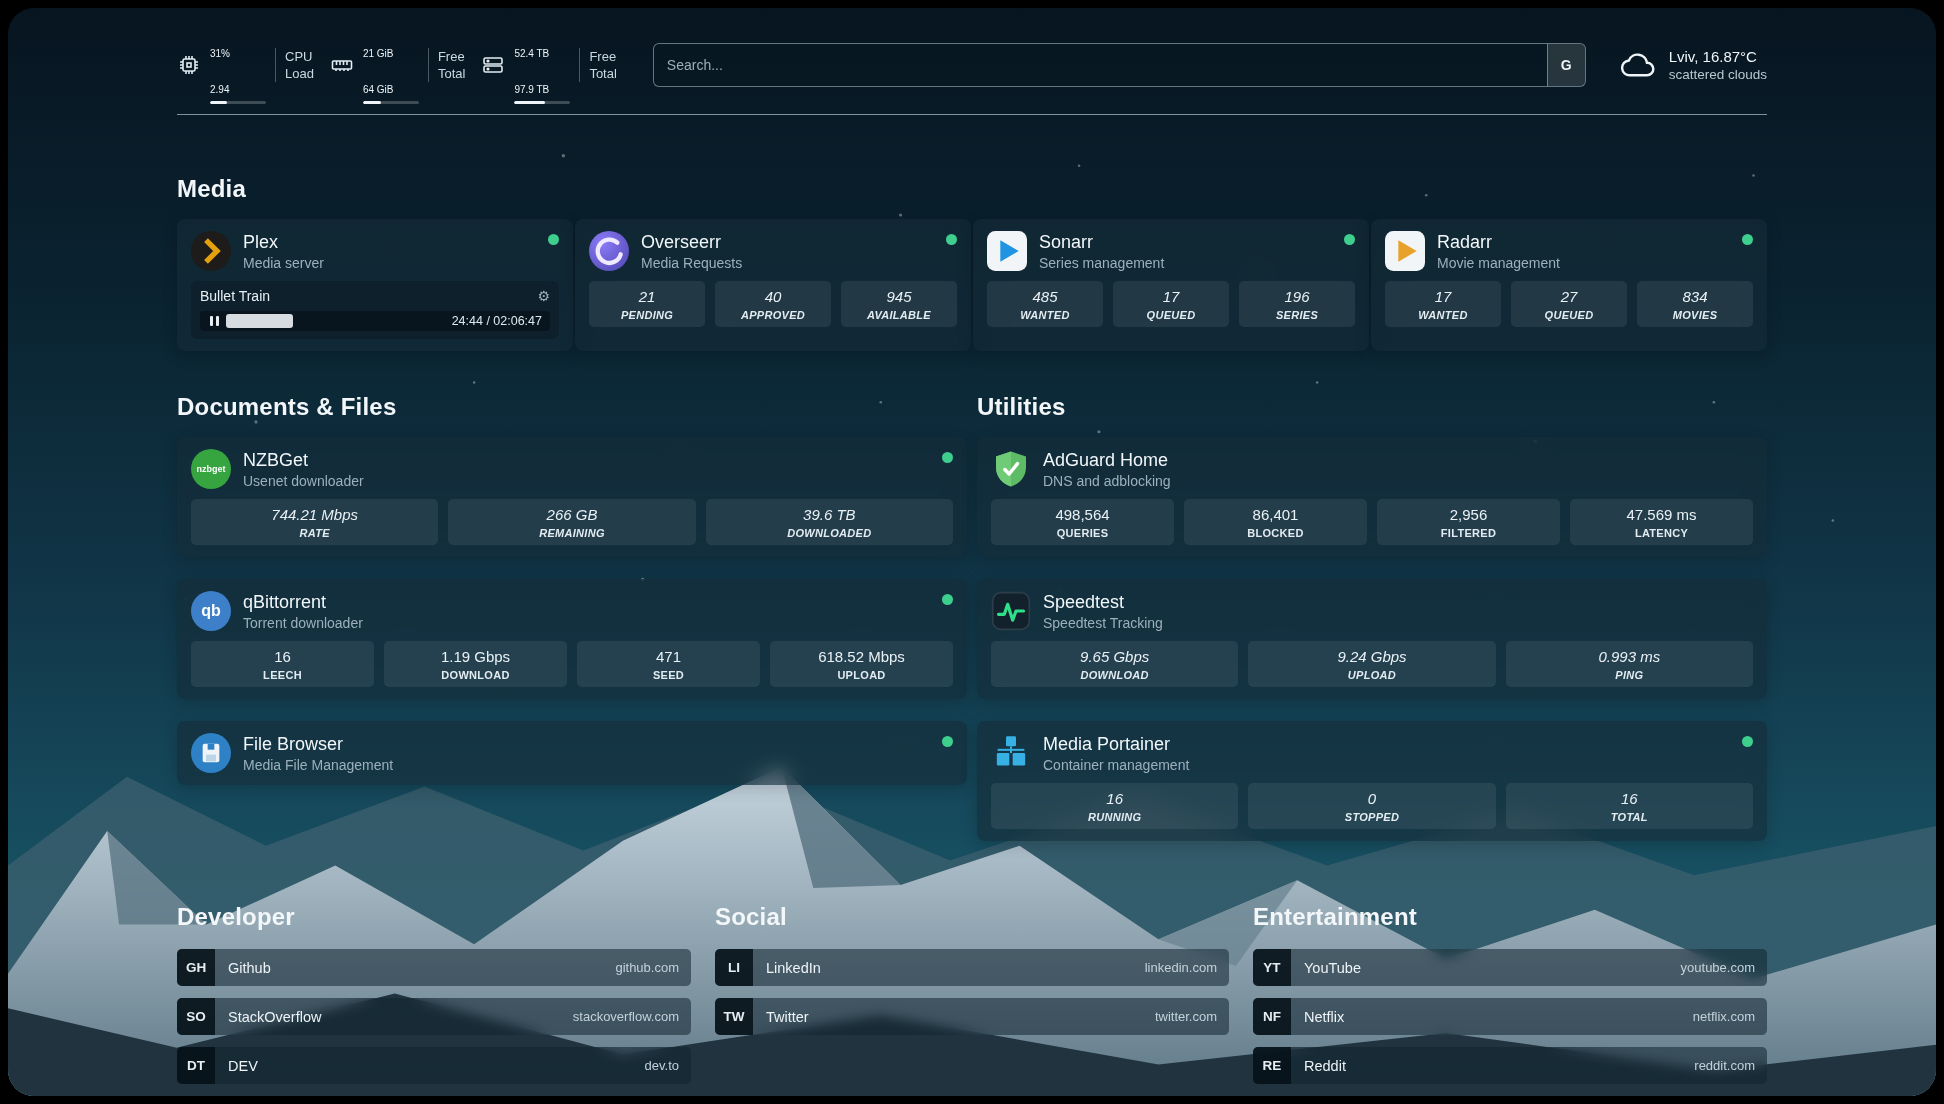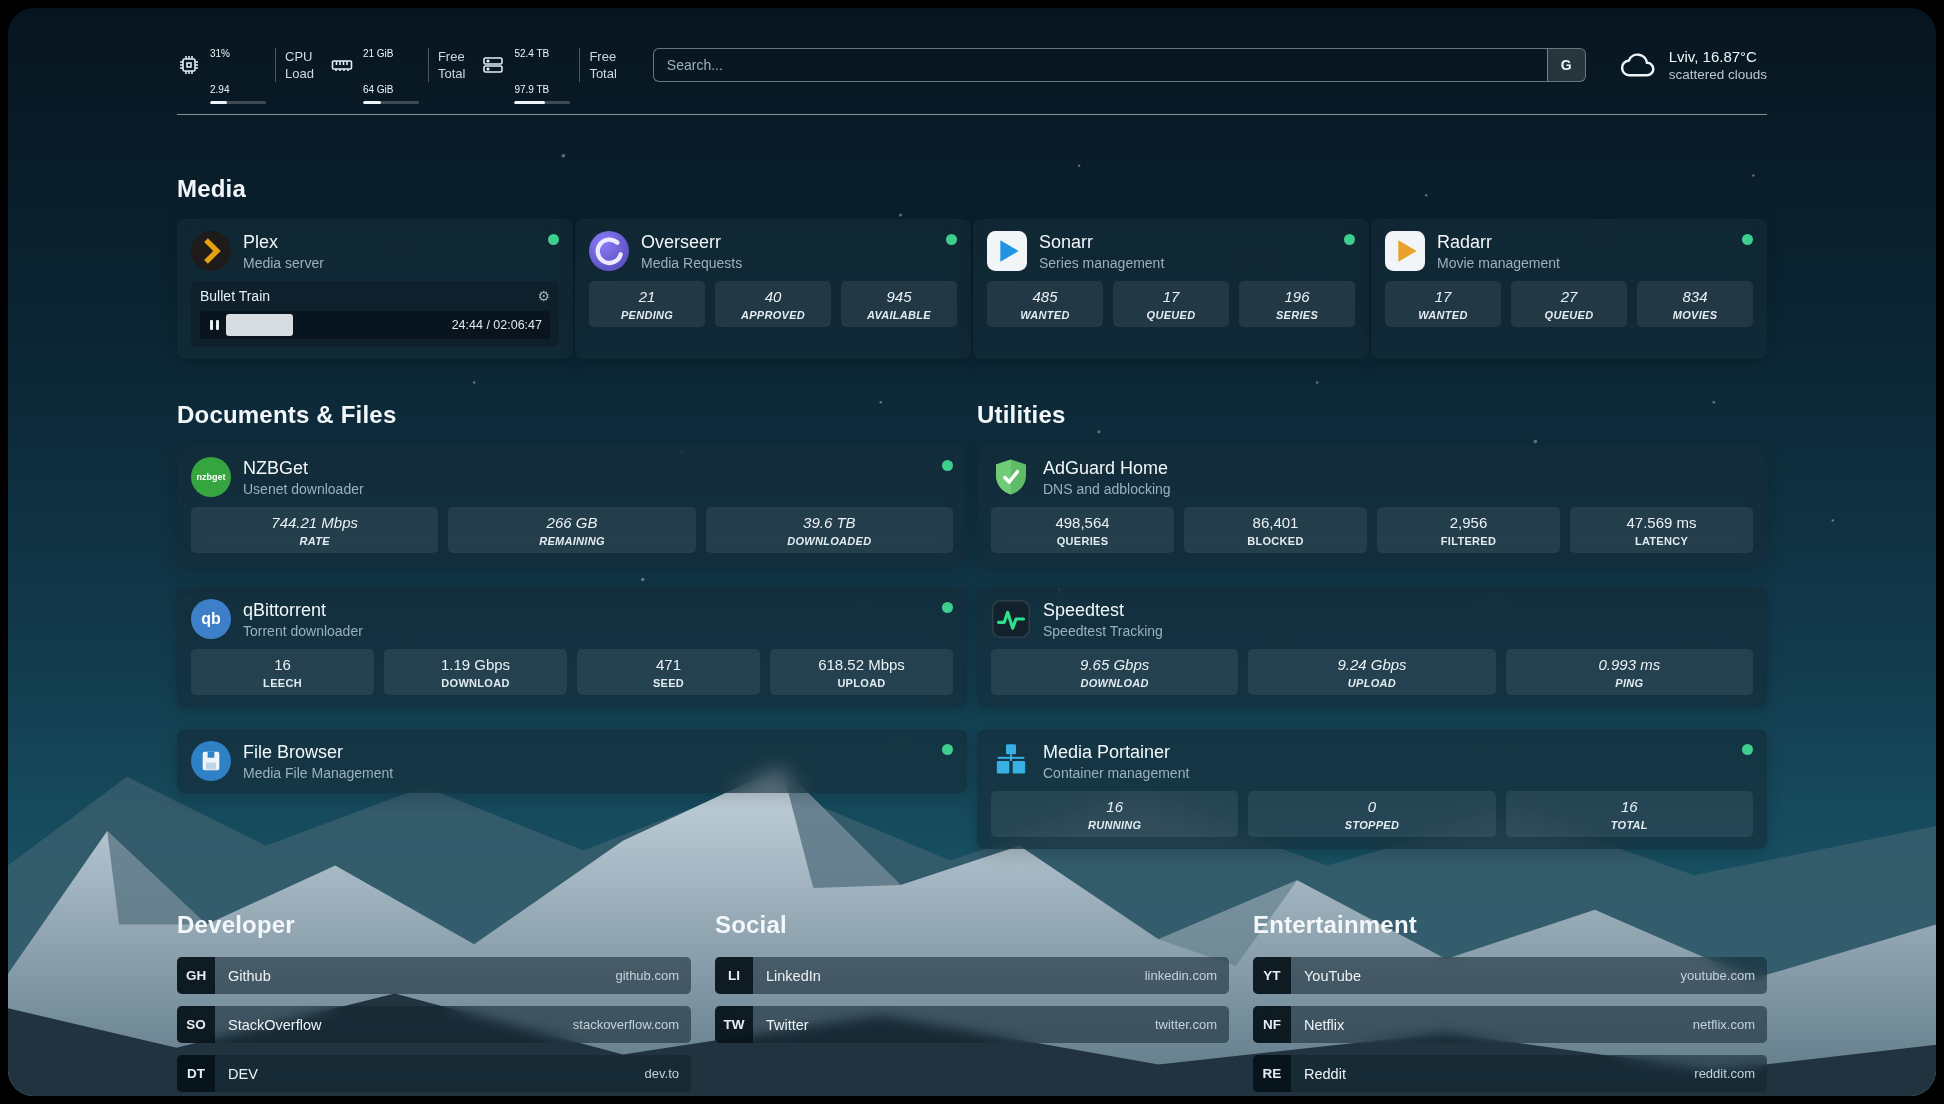--- a/index.html
+++ b/index.html
@@ -18,21 +18,21 @@
   .topbar { display: flex; align-items: center; height: 46px; }
   .hw { display: flex; align-items: center; gap: 9px; margin-right: 16px; }
   .hw-icon { width: 24px; height: 24px; display: flex; align-items: center; justify-content: center; color: #e3edf3; }
   .hw-vals { display: flex; flex-direction: column; min-width: 56px; }
   .hw-num { font-size: 10px; line-height: 17px; color: #eef4f7; margin-top: 19px; }
   .hw-bar { height: 3px; width: 100%; background: rgba(255,255,255,.22); border-radius: 2px; margin-top: 3px; overflow: hidden; }
   .hw-fill { height: 100%; background: #eef4f7; border-radius: 2px; }
   .hw-labels { display: flex; flex-direction: column; border-left: 1px solid rgba(255,255,255,.28); padding-left: 9px; }
   .hw-labels div { font-size: 13px; line-height: 17px; color: #ccd8df; }
 
-  .searchbar { flex: 1; height: 34px; margin: 0 34px 0 20px; display: flex; align-items: stretch;
+  .searchbar { flex: 1; height: 44px; margin: 0 34px 0 20px; display: flex; align-items: stretch;
     border: 1px solid rgba(150,170,182,.65); border-radius: 6px; background: rgba(8,22,31,.35); overflow: hidden; }
   .search-input { flex: 1; background: transparent; border: none; outline: none; padding: 0 13px;
     font-size: 14px; color: #e9f1f5; font-family: "Liberation Sans", sans-serif; }
   .search-input::placeholder { color: #9cb0ba; }
   .search-btn { width: 38px; border: none; border-left: 1px solid rgba(150,170,182,.65);
     background: rgba(255,255,255,.13); color: #eef4f7; font-size: 14px; font-weight: bold; cursor: pointer; }
 
   .weather { display: flex; align-items: center; gap: 11px; }
   .weather-icon { width: 38px; height: 32px; color: #eef4f7; }
   .weather-main { font-size: 15px; color: #f0f5f8; }
@@ -60,21 +60,21 @@
   .cols-3 { grid-template-columns: repeat(3, 1fr); font-style: italic; }
   .cols-4 { grid-template-columns: repeat(4, 1fr); }
   .stat { background: rgba(255,255,255,.08); border-radius: 5px; padding: 7px 4px 6px; text-align: center; }
   .stat-v { font-size: 15px; color: #eaf2f6; white-space: nowrap; }
   .stat-l { font-size: 11px; font-weight: 700; color: #e2ecf1; margin-top: 4px; letter-spacing: .3px; }
 
   
   .plex-player { background: rgba(10,24,33,.45); border-radius: 6px; padding: 7px 9px 8px; }
   .plex-title-row { display: flex; align-items: center; justify-content: space-between; font-size: 14px; color: #e8f0f4; }
   .gear { color: #9db0ba; font-size: 14px; cursor: pointer; }
-  .plex-progress-row { position: relative; margin-top: 7px; height: 28px; background: rgba(8,20,28,.85);
+  .plex-progress-row { position: relative; margin-top: 7px; height: 20px; background: rgba(8,20,28,.85);
     border-radius: 4px; display: flex; align-items: center; padding: 0 8px 0 5px; overflow: hidden; }
   .progress-fill { position: absolute; left: 26px; top: 3px; bottom: 3px; background: #e9eef1; border-radius: 3px; opacity: .92; }
   .pause-btn { position: relative; z-index: 2; width: 18px; height: 14px; display: flex; gap: 3px; align-items: center; justify-content: center; cursor: pointer; flex: none; }
   .pause-btn i { display: block; width: 3px; height: 10px; background: #e9eef1; border-radius: 1px; }
   .plex-time { position: relative; z-index: 2; margin-left: auto; font-size: 12.5px; color: #dfe8ee; white-space: nowrap; }
 
   
   .grid-2 { display: grid; grid-template-columns: 1fr 1fr; gap: 10px; margin-top: 42px; }
   .svc-col { display: flex; flex-direction: column; }
   .svc-col .card { margin-bottom: 22px; }

